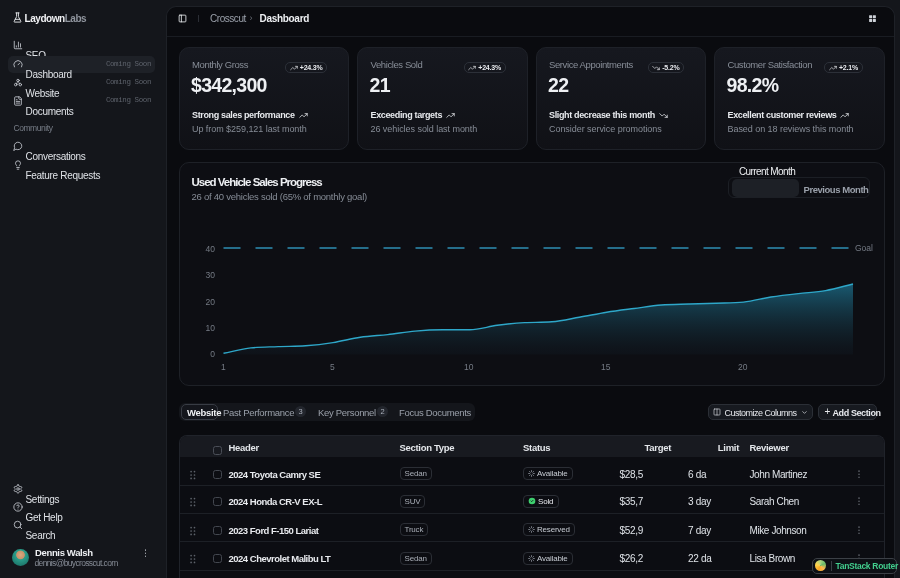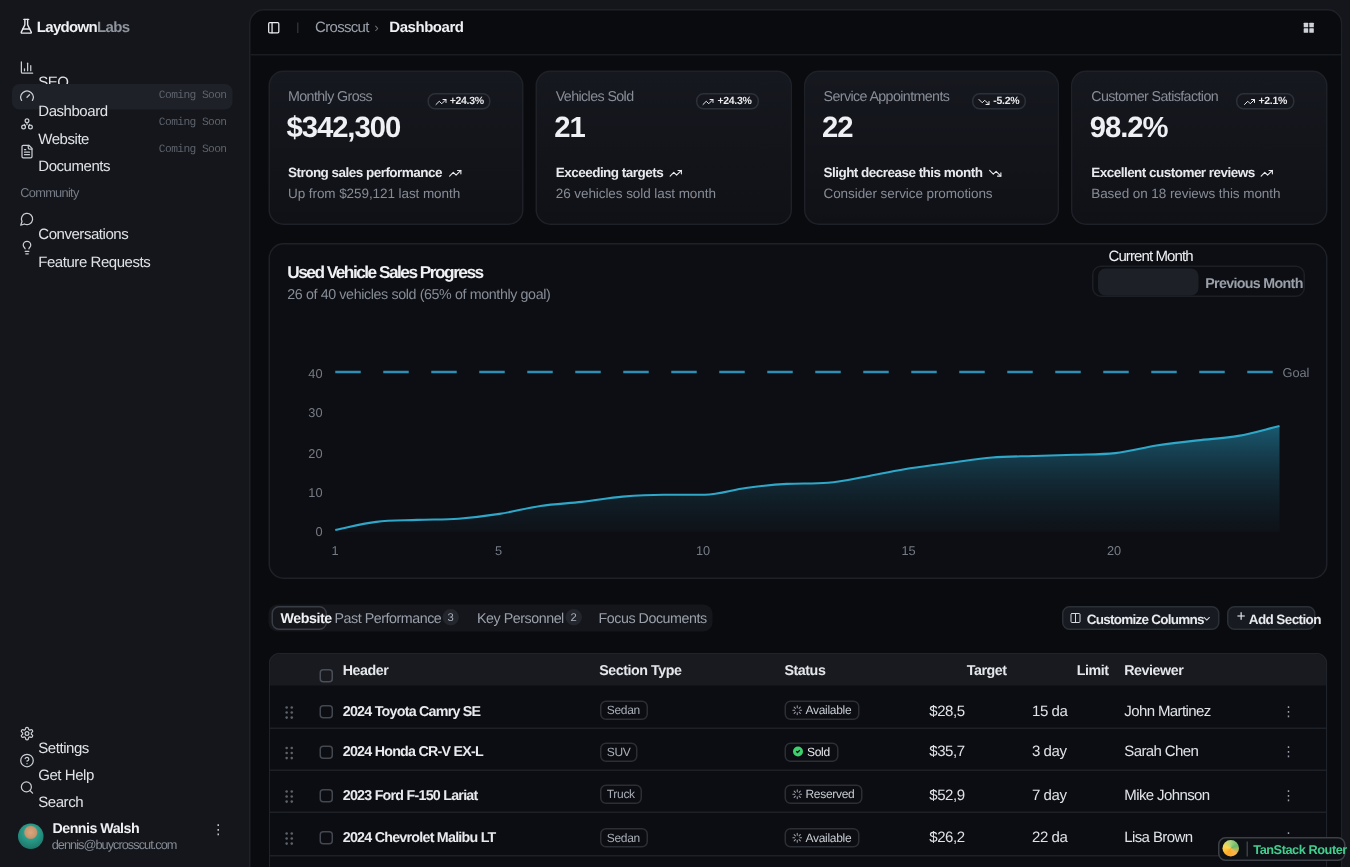--- a/index.html
+++ b/index.html
@@ -246,21 +246,21 @@
   <div class="abs" style="left:295px;top:405.5px;width:11px;height:11px;background:#23262d;border-radius:6px;text-align:center;line-height:11px;font-size:7.5px;color:#aab0ba">3</div>
   <div class="abs tabbtn" style="left:318px;top:407px">Key Personnel</div>
   <div class="abs" style="left:377px;top:405.5px;width:11px;height:11px;background:#23262d;border-radius:6px;text-align:center;line-height:11px;font-size:7.5px;color:#aab0ba">2</div>
   <div class="abs tabbtn" style="left:399px;top:407px">Focus Documents</div>
 
   <div class="abs" style="left:708px;top:404px;width:104.5px;height:15.5px;background:#171a20;border:1px solid #2b2f36;border-radius:5px"></div>
   <svg class="abs" style="left:713px;top:407.5px;color:#d6dae0" width="8" height="8" viewBox="0 0 24 24" fill="none" stroke="currentColor" stroke-width="2" stroke-linecap="round" stroke-linejoin="round">
       <rect x="3" y="3" width="18" height="18" rx="2"></rect>
       <path d="M12 3v18"></path>
     </svg>
-  <div class="abs" style="left:724.5px;top:407.5px;font-size:9px;font-weight:bold;letter-spacing:-0.5px;color:#e7e9ed">Customize Columns</div>
+  <div class="abs" style="left:724.5px;top:407.5px;font-size:9px;font-weight:normal;letter-spacing:-0.5px;color:#e7e9ed">Customize Columns</div>
   <svg class="abs" style="left:800.5px;top:409px;color:#d6dae0" width="7" height="7" viewBox="0 0 24 24" fill="none" stroke="currentColor" stroke-width="2.4" stroke-linecap="round" stroke-linejoin="round">
       <path d="m6 9 6 6 6-6"></path>
     </svg>
   <div class="abs" style="left:818px;top:404px;width:59px;height:15.5px;background:#171a20;border:1px solid #2b2f36;border-radius:5px"></div>
   <div class="abs" style="left:824.5px;top:406px;font-size:10px;color:#e7e9ed">+</div>
   <div class="abs" style="left:832.5px;top:407.5px;font-size:9px;font-weight:bold;letter-spacing:-0.4px;color:#e7e9ed">Add Section</div>
 
   <div id="tablebox">
     <div class="abs" style="left:0;top:0;width:706px;height:21px;background:#181a20"></div>
     <div class="cbx" style="top:9.6px;border-color:#4a4e57"></div>
@@ -287,21 +287,21 @@
             <path d="M12 2v4"></path>
             <path d="m16.2 7.8 2.9-2.9"></path>
             <path d="M18 12h4"></path>
             <path d="m16.2 16.2 2.9 2.9"></path>
             <path d="M12 18v4"></path>
             <path d="m4.9 19.1 2.9-2.9"></path>
             <path d="M2 12h4"></path>
             <path d="m4.9 4.9 2.9 2.9"></path>
           </svg>Available</div>
       <div class="tval" style="top:11.5px">$28,5</div>
-      <div class="lval" style="top:11.5px">15 da</div>
+      <div class="lval" style="top:11.5px">6 da</div>
       <div class="rev" style="top:11.5px">John Martinez</div>
       <div class="dots">⋮</div>
     </div>
     <div class="rowsep" style="top:48.5px"></div>
     <div class="row" style="top:48.5px">
       <svg class="grip" width="7" height="10" viewBox="0 0 7 10" fill="currentColor">
           <circle cx="2.1" cy="1.6" r="0.85"></circle>
           <circle cx="5.5" cy="1.6" r="0.85"></circle>
           <circle cx="2.1" cy="5" r="0.85"></circle>
           <circle cx="5.5" cy="5" r="0.85"></circle>

